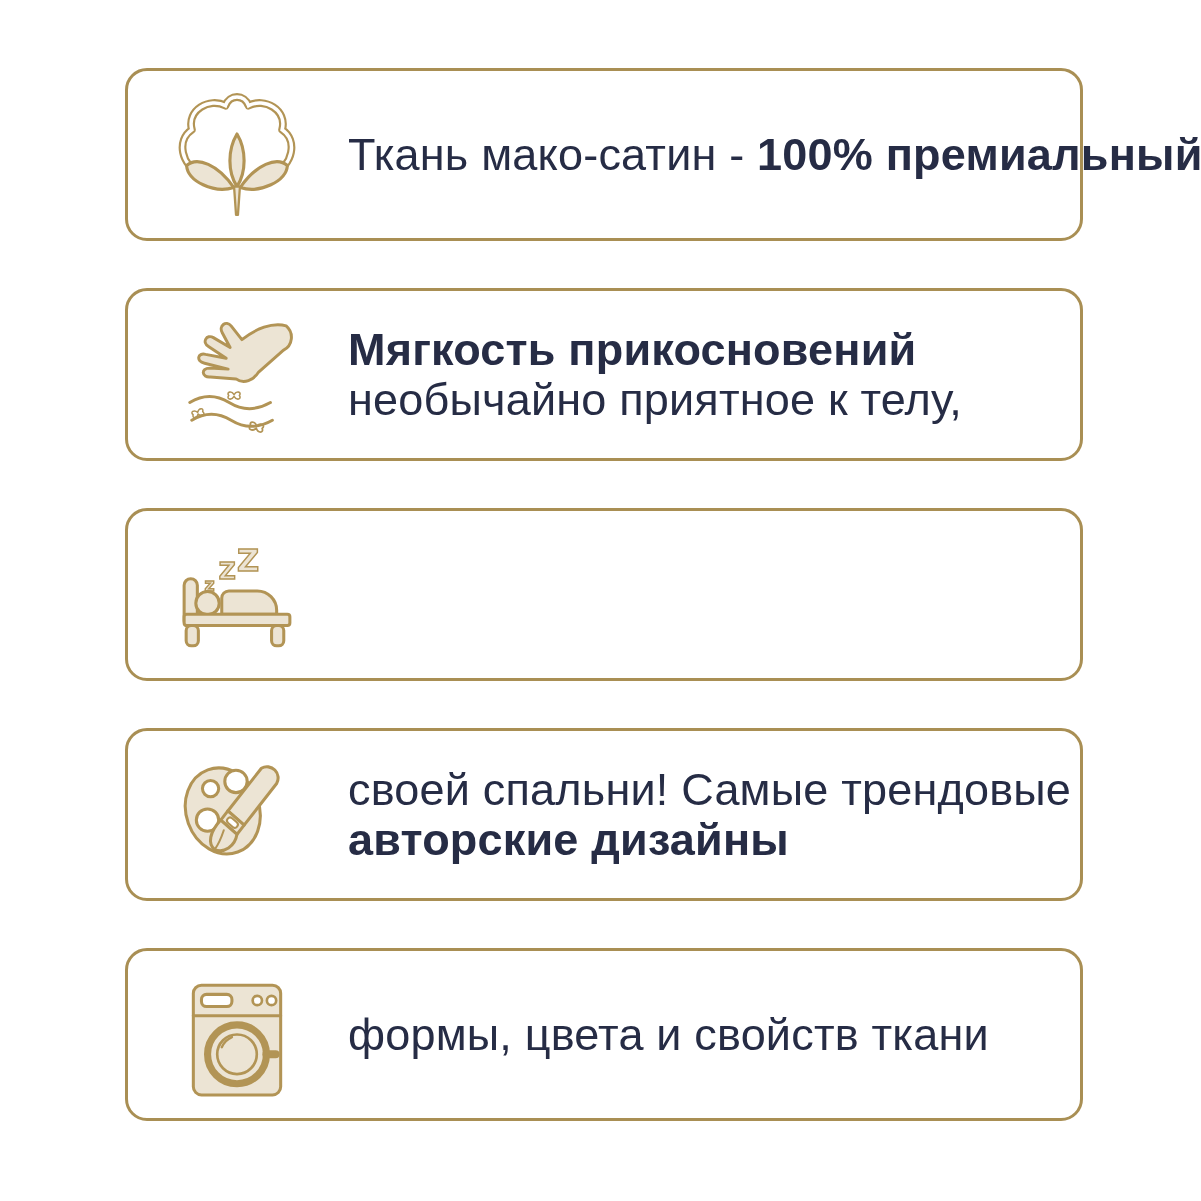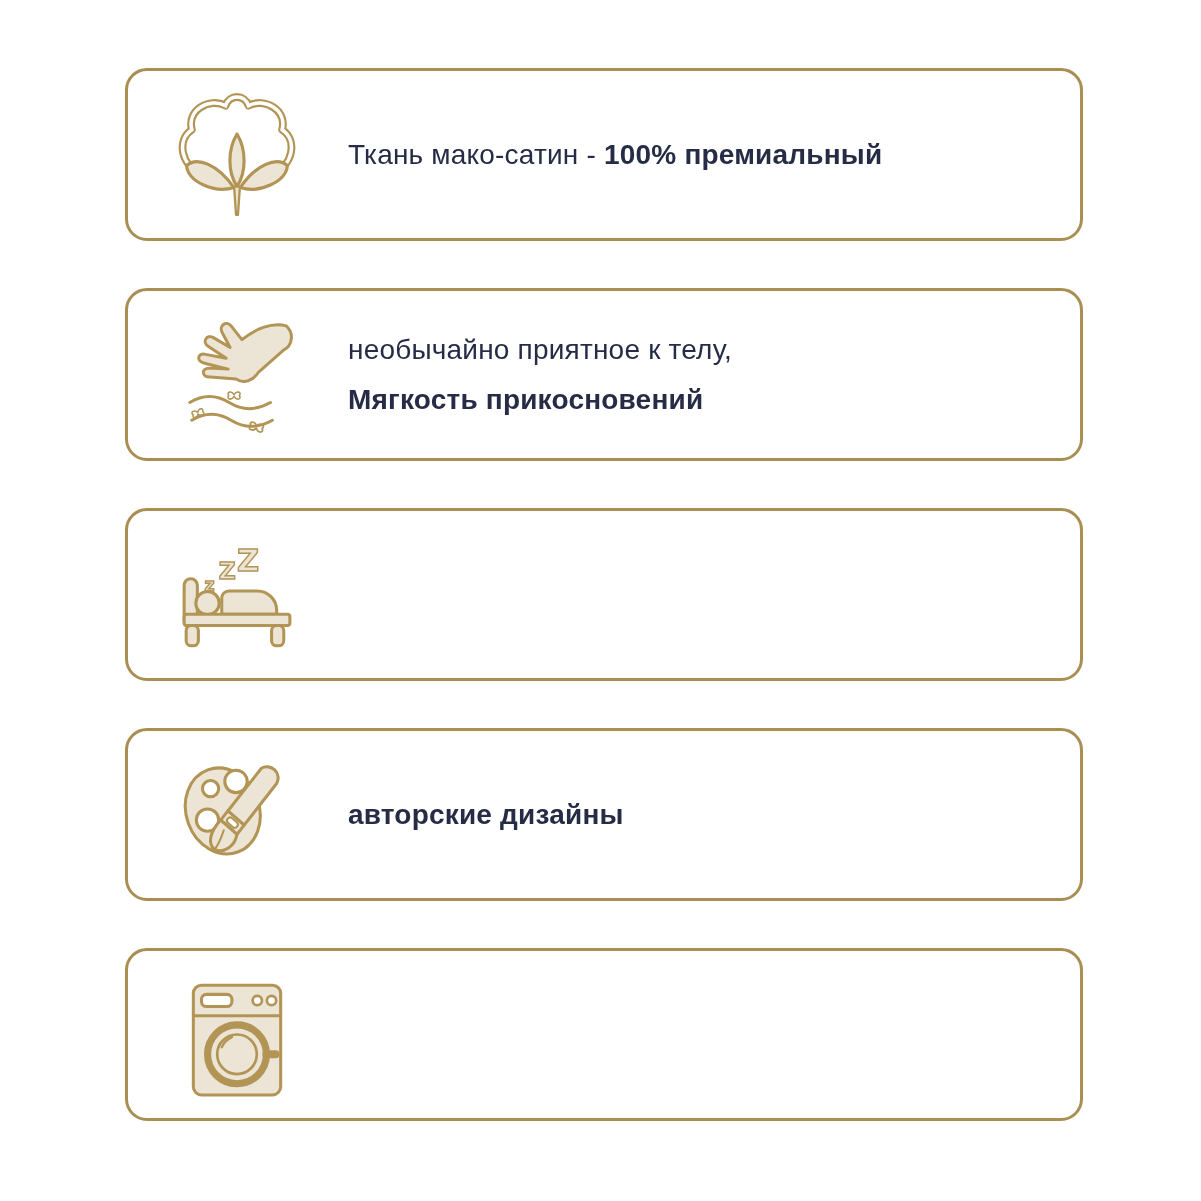--- a/index.html
+++ b/index.html
@@ -28,21 +28,21 @@
     background:var(--white);
     display:flex;align-items:center;
     padding:0 18px 0 28px;
   }
   .icon-slot{
     flex:0 0 162px;width:162px;
     display:flex;align-items:center;justify-content:center;
   }
   .card-text{
     margin-left:30px;
-    font-size:28px;line-height:50px;
+    font-size:45px;line-height:50px;
     letter-spacing:.2px;
     color:var(--text);
   }
   .card-text .line{white-space:nowrap;}
   .card-text .b{font-weight:bold;}
   
   .fb{fill:var(--icon-beige);stroke:var(--icon-gold);stroke-width:3;stroke-linejoin:round;}
   .ln{fill:none;stroke:var(--icon-gold);stroke-linecap:round;stroke-linejoin:round;}
   .wh{fill:var(--white);stroke:var(--icon-gold);}
   .gd{fill:var(--icon-gold);stroke:none;}
@@ -75,22 +75,22 @@
     <path class="ln" style="stroke-width:3" d="M12,88 C25,80 39,80 52,88 C65,96 80,96 94,88"></path>
     <path class="ln" style="stroke-width:3" d="M14,106 C27,98 41,98 54,106 C67,114 82,114 96,106"></path>
     <g class="ln" style="stroke-width:1.8">
       <path transform="translate(57,80) scale(0.9)" d="M0,0 C-3,-5 -9,-3 -6,1 C-9,5 -3,7 0,2 M0,0 C3,-5 9,-3 6,1 C9,5 3,7 0,2"></path>
       <path transform="translate(20,98) scale(0.85) rotate(-18)" d="M0,0 C-3,-5 -9,-3 -6,1 C-9,5 -3,7 0,2 M0,0 C3,-5 9,-3 6,1 C9,5 3,7 0,2"></path>
       <path transform="translate(80,112) rotate(14)" d="M0,0 C-3,-5 -9,-3 -6,1 C-9,5 -3,7 0,2 M0,0 C3,-5 9,-3 6,1 C9,5 3,7 0,2"></path>
     </g>
   </svg>
 </div>
     <div class="card-text">
+        <div class="line"><span class="b">Мягкость прикосновений</span></div>
         <div class="line"><span class="r">необычайно приятное к телу,</span></div>
-        <div class="line"><span class="b">Мягкость прикосновений</span></div>
       </div>
   </div>
 
   <div class="card">
     <div class="icon-slot">
   <svg width="122" height="122" viewBox="0 0 120 120">
     <text class="ztxt" x="28" y="56" font-size="17">z</text>
     <text class="ztxt" x="42" y="44" font-size="23">Z</text>
     <text class="ztxt" x="60" y="36" font-size="30">Z</text>
     <rect class="fb" x="8" y="44" width="13" height="48" rx="6.5"></rect>
@@ -111,34 +111,36 @@
     <circle class="wh" style="stroke-width:3" cx="59" cy="27" r="11"></circle>
     <circle class="wh" style="stroke-width:3" cx="31" cy="65" r="11"></circle>
     <path class="fb" d="M84,14 a11,11 0 0 1 15,15 L67,70 L51,56 Z"></path>
     <path class="fb" d="M51,56 L67,70 L60,79 L44,65 Z"></path>
     <rect class="wh" style="stroke-width:2" x="-6" y="-3" width="12" height="6" rx="3" transform="translate(55.5,67.5) rotate(40)"></rect>
     <path class="fb" d="M44,65 L60,79 C58,91 47,98 38,94 C31,88 33,77 44,65 Z"></path>
     <path class="ln" style="stroke-width:2" d="M47,75 C44,84 41,90 38,94"></path>
   </svg>
 </div>
     <div class="card-text">
+        <div class="line"><span class="r">своей спальни! Самые трендовые</span></div>
         <div class="line"><span class="b">авторские дизайны</span></div>
       </div>
   </div>
 
   <div class="card">
     <div class="icon-slot">
   <svg width="112" height="132" viewBox="0 0 110 130">
     <rect class="fb" x="12" y="16" width="86" height="108" rx="8"></rect>
     <line class="ln" style="stroke-width:3" x1="12" y1="46" x2="98" y2="46"></line>
     <rect class="wh" style="stroke-width:3" x="20" y="25" width="30" height="12" rx="5"></rect>
     <circle class="wh" style="stroke-width:2.6" cx="75" cy="31" r="4.6"></circle>
     <circle class="wh" style="stroke-width:2.6" cx="89" cy="31" r="4.6"></circle>
     <circle class="ln" style="stroke-width:7" cx="55" cy="84" r="29"></circle>
     <circle class="ln" style="stroke-width:2.6" cx="55" cy="84" r="19.5"></circle>
     <path class="ln" style="stroke-width:2.4" d="M40,77 a19,19 0 0 1 10,-10"></path>
     <rect class="gd" x="80" y="80" width="17" height="8" rx="4"></rect>
   </svg>
 </div>
     <div class="card-text">
+        <div class="line"><span class="r">формы, цвета и свойств ткани</span></div>
       </div>
   </div>
 </div>
 
 </body></html>

